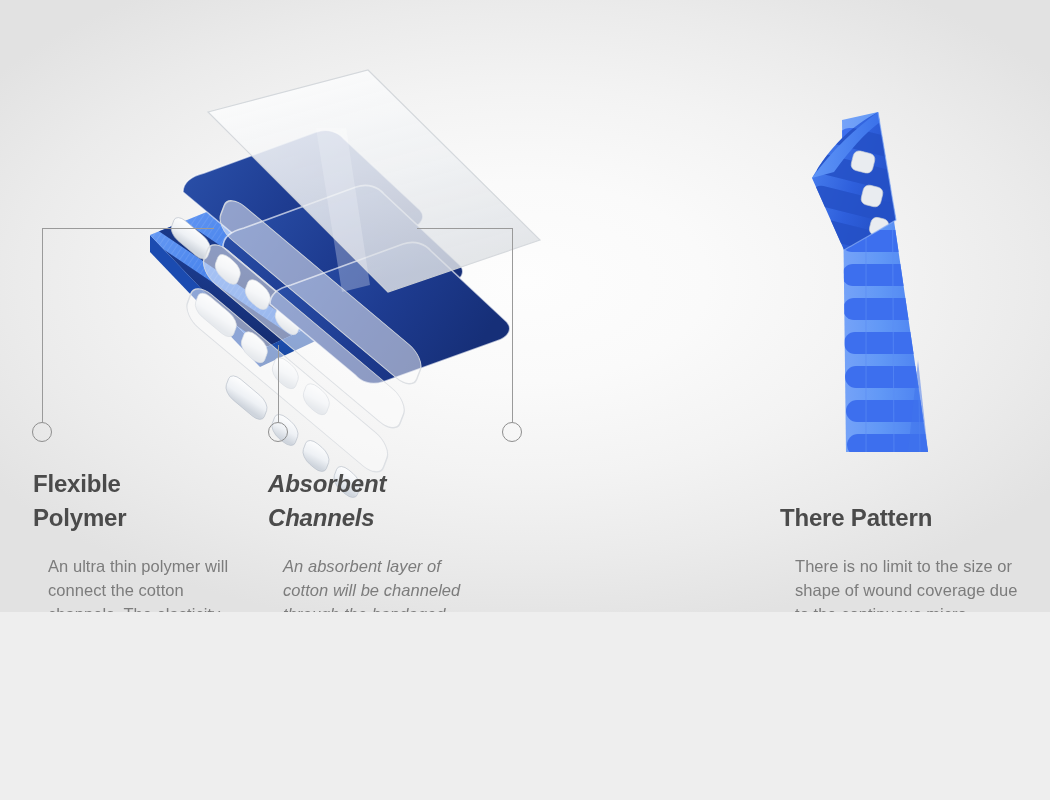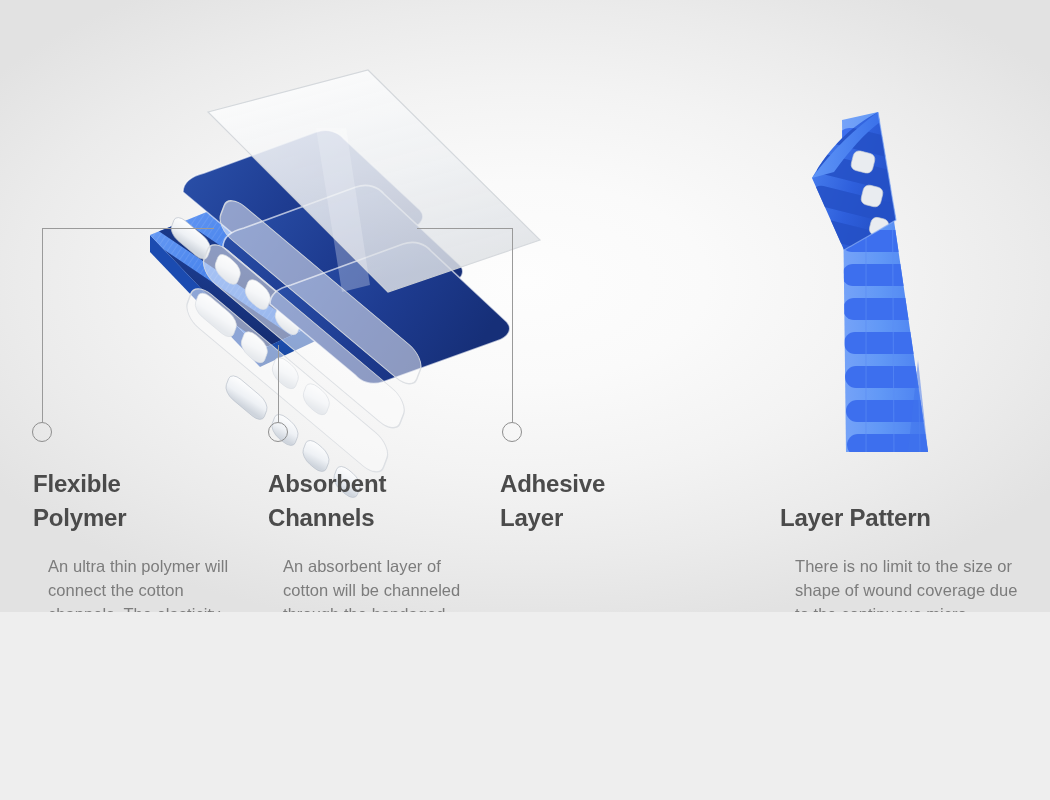--- a/index.html
+++ b/index.html
@@ -33,21 +33,21 @@
     color:#4b4b4b;letter-spacing:-0.2px;
     white-space:pre-line;
   }
   .col p{
     margin:15px;padding:0;
     font-size:16.5px;line-height:24px;font-weight:normal;
     color:#7c7c7c;letter-spacing:0.05px;
   }
   .col .body-wrap{margin-top:19px;}
   #col-flexible{left:33px;top:467px;width:215px;}
-  #col-absorbent{left:268px;top:467px;width:210px;}
+  #col-absorbent{left:268px;top:467px;width:210px;font-style:italic;}
   #col-adhesive{left:500px;top:467px;width:215px;}
   #col-micro{left:780px;top:501px;width:258px;}
 
   
   #exploded{position:absolute;left:120px;top:70px;width:440px;height:330px;}
   #exploded svg{display:block;width:440px;height:330px;overflow:visible;}
 
   
   #micro-strip{position:absolute;left:800px;top:100px;width:190px;height:380px;}
   #micro-strip svg{display:block;width:190px;height:380px;overflow:visible;}
@@ -279,24 +279,22 @@
 
   <div class="col" id="col-absorbent">
     <h2>Absorbent
 Channels</h2>
     <div class="body-wrap">
       <p>An absorbent layer of cotton will be channeled through the bandaged in order to optimize wound coverage.</p>
     </div>
   </div>
 
   <div class="col" id="col-adhesive">
-    <h2>Adhesive
-Layer</h2>
   </div>
 
   <div class="col" id="col-micro">
-    <h2>Layer Pattern</h2>
+    <h2>There Pattern</h2>
     <div class="body-wrap">
       <p>There is no limit to the size or shape of wound coverage due to the continuous micro pattern of the bandage.</p>
     </div>
   </div>
 
 </div>
 
 </body></html>

